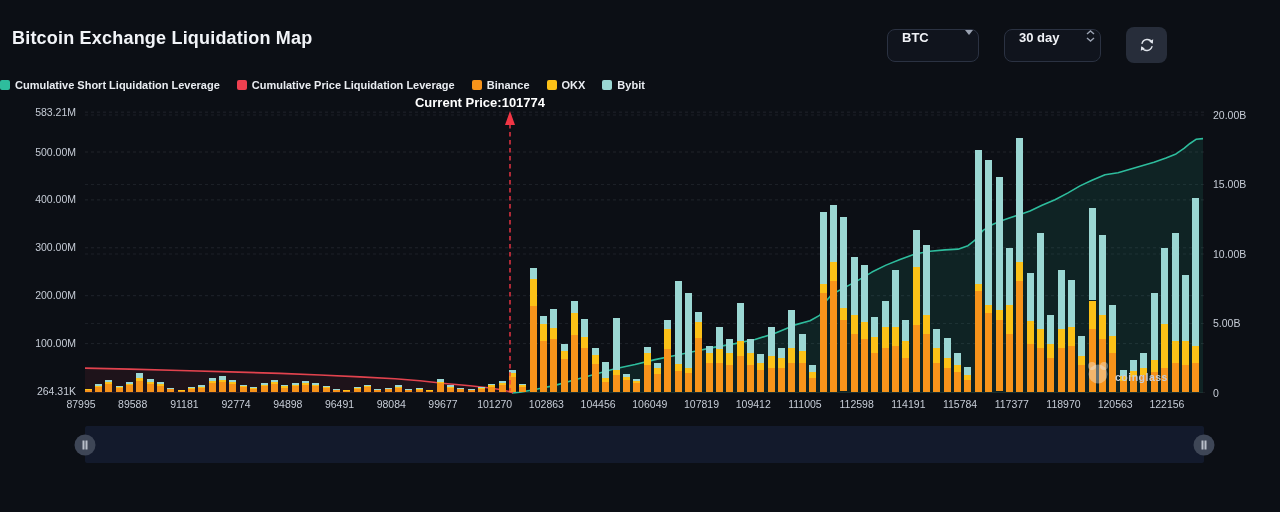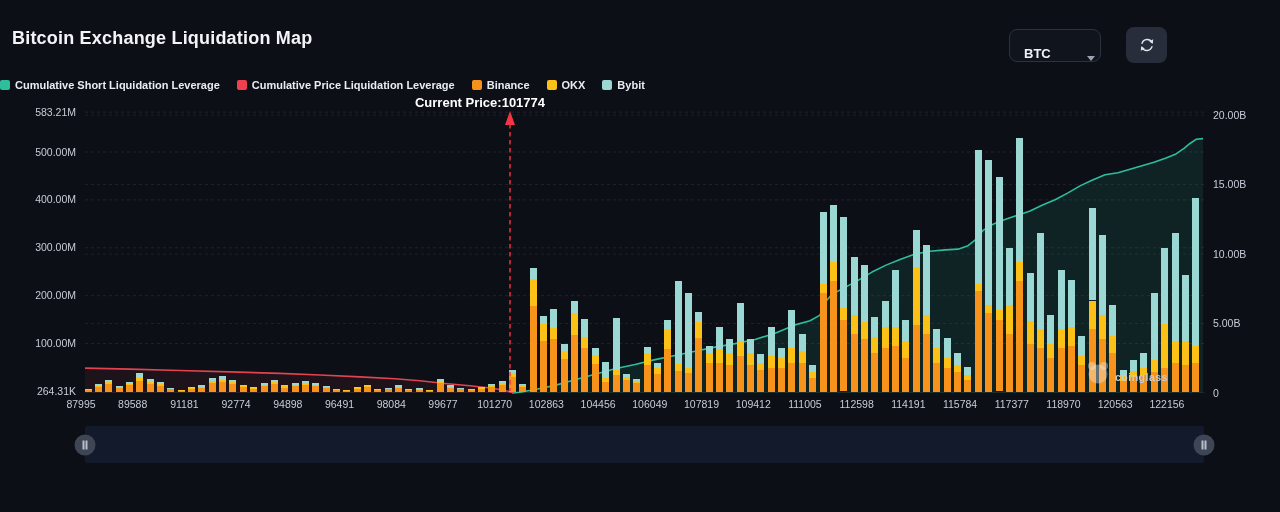--- a/index.html
+++ b/index.html
@@ -1,21 +1,21 @@
 <!DOCTYPE html>
 <html><head>
 <meta charset="utf-8">
 <style>
   html,body{margin:0;padding:0;background:#0c0f15;width:1280px;height:512px;overflow:hidden;
     font-family:"Liberation Sans",sans-serif;}
   .page{position:relative;width:1184px;height:512px;background:#0c0f15;}
   .page-title{position:absolute;left:12px;top:28px;margin:0;font-size:18px;font-weight:700;
     color:#f2f4f8;letter-spacing:.2px;}
   .controls{position:absolute;top:27px;right:17px;display:flex;gap:25px;align-items:center;}
-  .select{display:flex;align-items:flex-end;justify-content:space-between;width:92px;height:33px;
+  .select{display:flex;align-items:flex-start;justify-content:space-between;width:92px;height:33px;
     background:#10141d;border:1px solid #2b3242;border-radius:8px;padding:0 5px 0 14px;
     color:#f0f2f6;font-size:13px;font-weight:700;cursor:pointer;box-sizing:border-box;}
   .select.period{width:97px;}
   .caret{width:0;height:0;border-left:4px solid transparent;border-right:4px solid transparent;
     border-top:5px solid #9aa2b1;}
   .spin{display:flex;flex-direction:column;gap:2px;align-items:center;}
   .spin svg{display:block;}
   .refresh-btn{width:41px;height:36px;background:#272d3a;border:none;border-radius:8px;
     display:flex;align-items:center;justify-content:center;cursor:pointer;padding:0;}
   .legend{position:absolute;top:79px;left:0;width:100%;display:flex;
@@ -41,20 +41,31 @@
 <body>
 
 <div class="page">
 
   <h1 class="page-title">Bitcoin Exchange Liquidation Map</h1>
 
   <div class="controls">
     <div class="select">
       <span>BTC</span>
       <span class="caret"></span>
+    </div>
+    <div class="select period">
+      <span>30 day</span>
+      <span class="spin">
+        <svg width="9" height="5" viewBox="0 0 9 5">
+            <path d="M1 4 L4.5 1 L8 4" fill="none" stroke="#9aa2b1" stroke-width="1.4"></path>
+          </svg>
+        <svg width="9" height="5" viewBox="0 0 9 5">
+            <path d="M1 1 L4.5 4 L8 1" fill="none" stroke="#9aa2b1" stroke-width="1.4"></path>
+          </svg>
+      </span>
     </div>
     <button class="refresh-btn">
       <svg width="18" height="18" viewBox="0 0 20 20">
         <path d="M4.5 8.2 A6 6 0 0 1 15.6 7.2" fill="none" stroke="#dfe3ea" stroke-width="1.6" stroke-linecap="round"></path>
         <polygon points="16.9,3.6 16.4,8.6 12.4,6.2" fill="#dfe3ea"></polygon>
         <path d="M15.5 11.8 A6 6 0 0 1 4.4 12.8" fill="none" stroke="#dfe3ea" stroke-width="1.6" stroke-linecap="round"></path>
         <polygon points="3.1,16.4 3.6,11.4 7.6,13.8" fill="#dfe3ea"></polygon>
       </svg>
     </button>
   </div>

